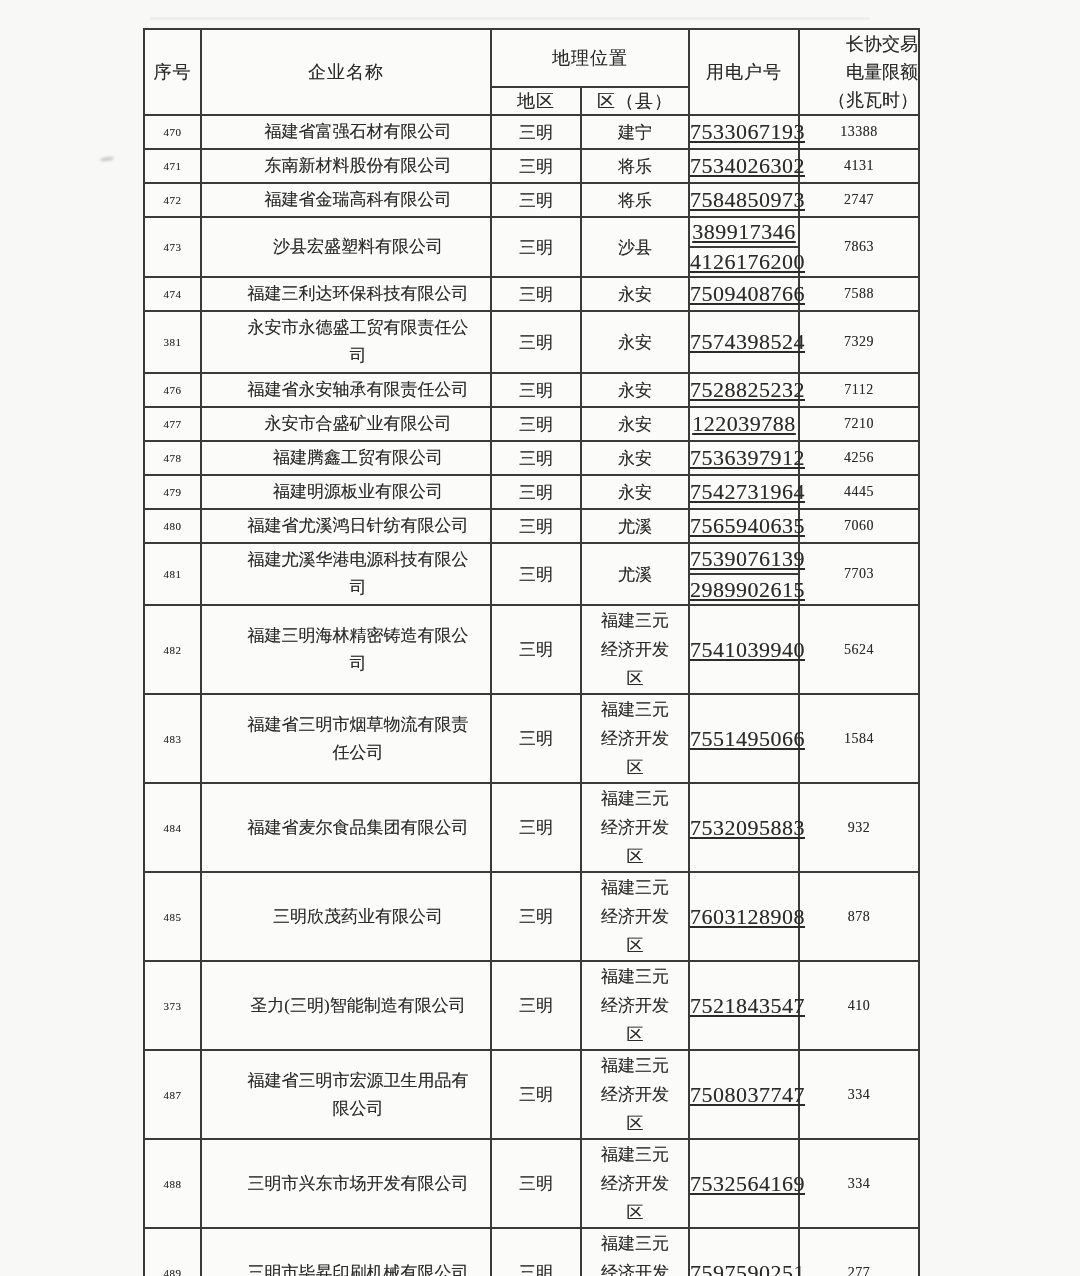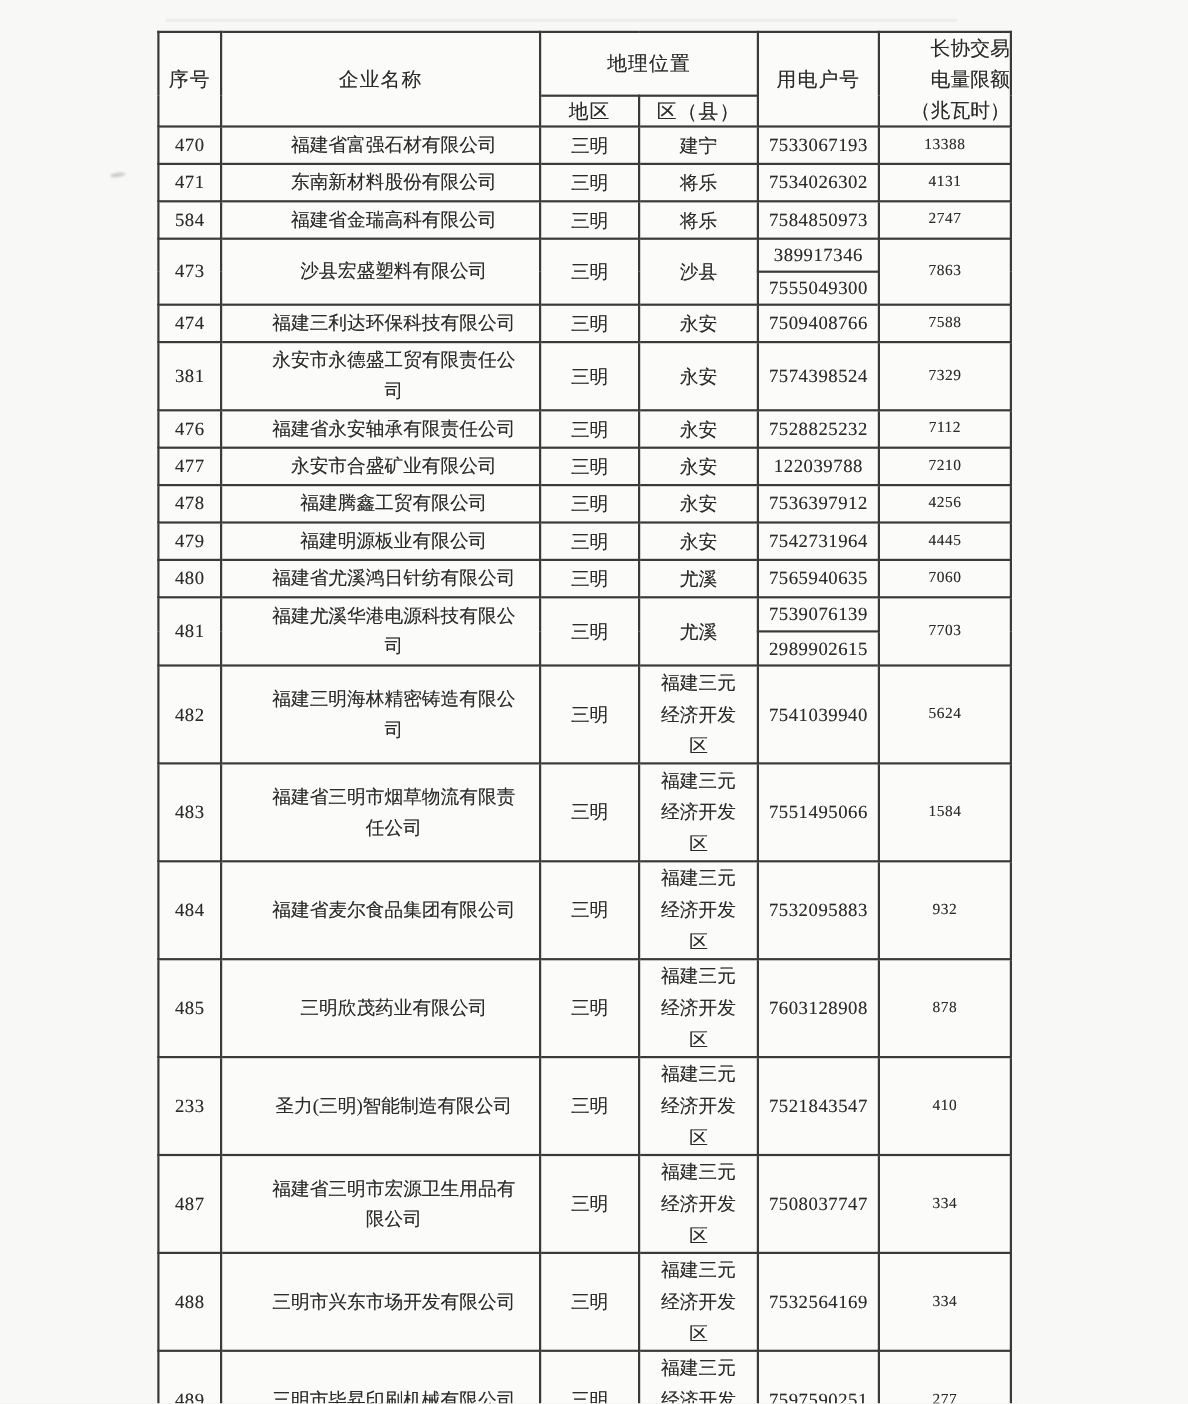--- a/index.html
+++ b/index.html
@@ -56,29 +56,29 @@
     font-size: 18px;
     letter-spacing: 1px;
   }
   thead tr.h1 th { height: 57px; }
   thead tr.h2 th { height: 27px; }
   th.c-quota-h { line-height: 28px; letter-spacing: 0; text-align: right; }
   tbody td { font-size: 17px; }
   tr.short td { height: 30px; }
   tr.dbl   td { height: 30px; }
   tr.tall  td { height: 86px; }
-  td.c-seq     { font-size: 17px; letter-spacing: 0.5px; text-align: center; }
+  td.c-seq     { font-size: 11px; letter-spacing: 0.5px; text-align: center; }
   td.c-company { padding: 2px 19px; }
   td.c-company .wrap { line-height: 28px; margin-left: 24px; }
   td.c-district .dwrap {
     width: 78px;
     margin: 0 auto;
     line-height: 29px;
   }
-  td.c-account { font-size: 17px; letter-spacing: 0.5px; }
+  td.c-account { font-size: 22px; letter-spacing: 0.5px; text-decoration: underline; }
   td.c-quota   { font-size: 14px; letter-spacing: 0.5px; }
 </style>
 </head>
 <body>
 
 <div class="page">
   <div class="smudge-top"></div>
   <div class="smudge-left"></div>
 
   <table class="quota">
@@ -126,21 +126,21 @@
             <div class="wrap">东南新材料股份有限公司</div>
           </td>
           <td class="c-region">三明</td>
           <td class="c-district">
             <div class="dwrap">将乐</div>
           </td>
           <td class="c-account">7534026302</td>
           <td class="c-quota">4131</td>
         </tr>
         <tr class="short">
-          <td class="c-seq">584</td>
+          <td class="c-seq">472</td>
           <td class="c-company">
             <div class="wrap">福建省金瑞高科有限公司</div>
           </td>
           <td class="c-region">三明</td>
           <td class="c-district">
             <div class="dwrap">将乐</div>
           </td>
           <td class="c-account">7584850973</td>
           <td class="c-quota">2747</td>
         </tr>
@@ -150,21 +150,21 @@
             <div class="wrap">沙县宏盛塑料有限公司</div>
           </td>
           <td class="c-region" rowspan="2">三明</td>
           <td class="c-district" rowspan="2">
             <div class="dwrap">沙县</div>
           </td>
           <td class="c-account">389917346</td>
           <td class="c-quota" rowspan="2">7863</td>
         </tr>
         <tr class="dbl">
-          <td class="c-account">7555049300</td>
+          <td class="c-account">4126176200</td>
         </tr>
         <tr class="short">
           <td class="c-seq">474</td>
           <td class="c-company">
             <div class="wrap">福建三利达环保科技有限公司</div>
           </td>
           <td class="c-region">三明</td>
           <td class="c-district">
             <div class="dwrap">永安</div>
           </td>
@@ -300,21 +300,21 @@
             <div class="wrap">三明欣茂药业有限公司</div>
           </td>
           <td class="c-region">三明</td>
           <td class="c-district">
             <div class="dwrap">福建三元经济开发区</div>
           </td>
           <td class="c-account">7603128908</td>
           <td class="c-quota">878</td>
         </tr>
         <tr class="tall">
-          <td class="c-seq">233</td>
+          <td class="c-seq">373</td>
           <td class="c-company">
             <div class="wrap">圣力(三明)智能制造有限公司</div>
           </td>
           <td class="c-region">三明</td>
           <td class="c-district">
             <div class="dwrap">福建三元经济开发区</div>
           </td>
           <td class="c-account">7521843547</td>
           <td class="c-quota">410</td>
         </tr>

